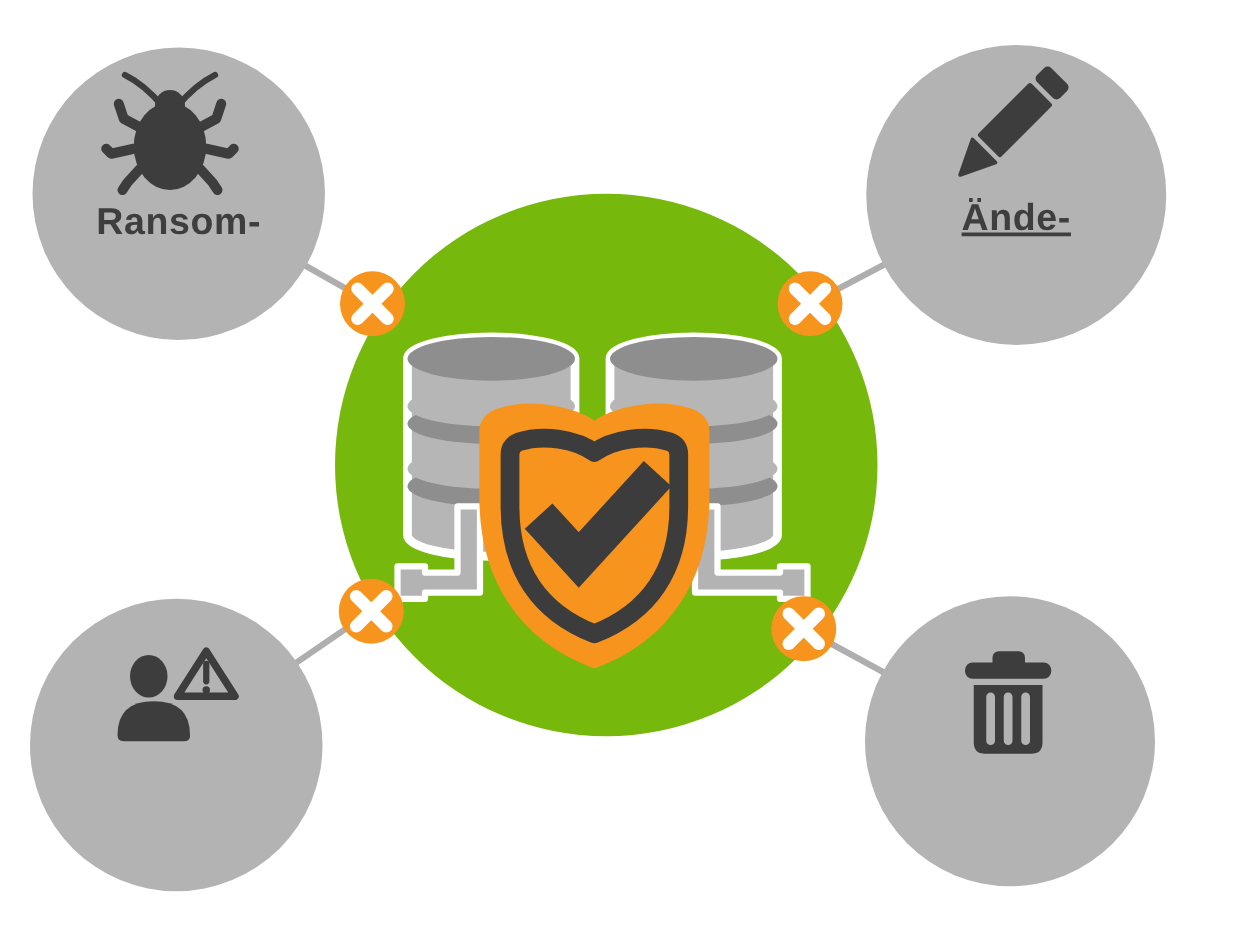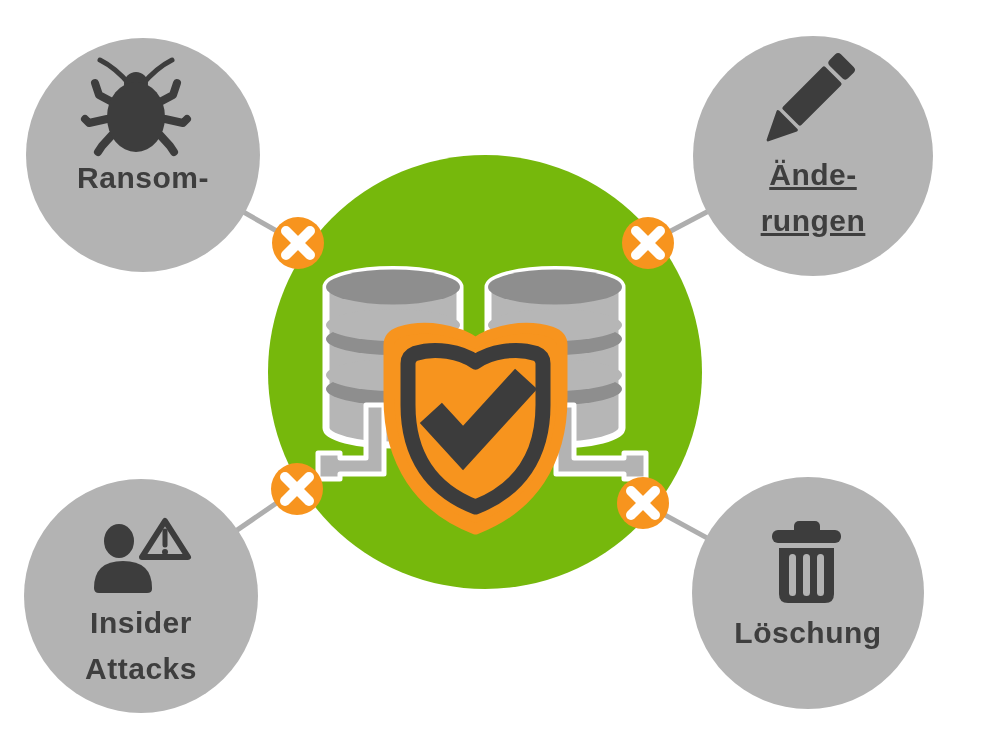--- a/index.html
+++ b/index.html
@@ -143,23 +143,15 @@
     </g>
   </g>
 
 </svg>
 
   <div class="node-label label-tl">
     <div>Ransom-</div>
   </div>
   <div class="node-label label-tr">
     <div>Ände-</div>
-    <div>rungen</div>
-  </div>
-  <div class="node-label label-bl">
-    <div>Insider</div>
-    <div>Attacks</div>
-  </div>
-  <div class="node-label label-br">
-    <div>Löschung</div>
   </div>
 
 </div>
 
 </body></html>

